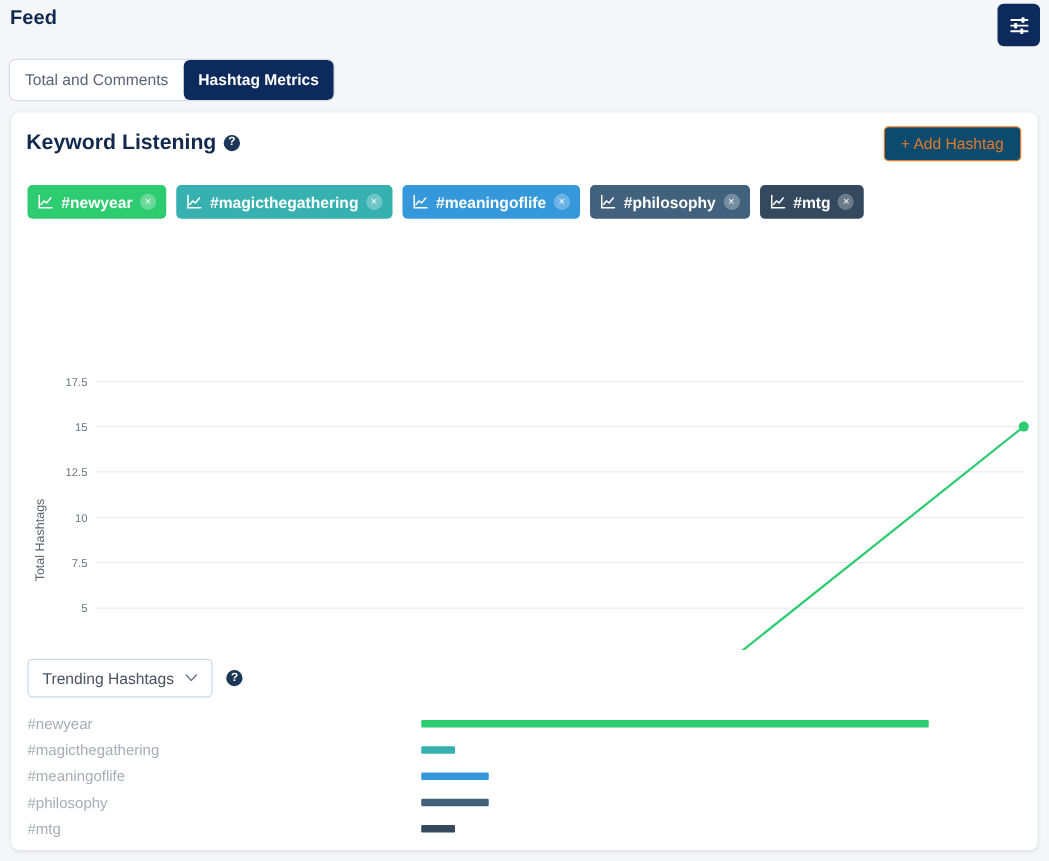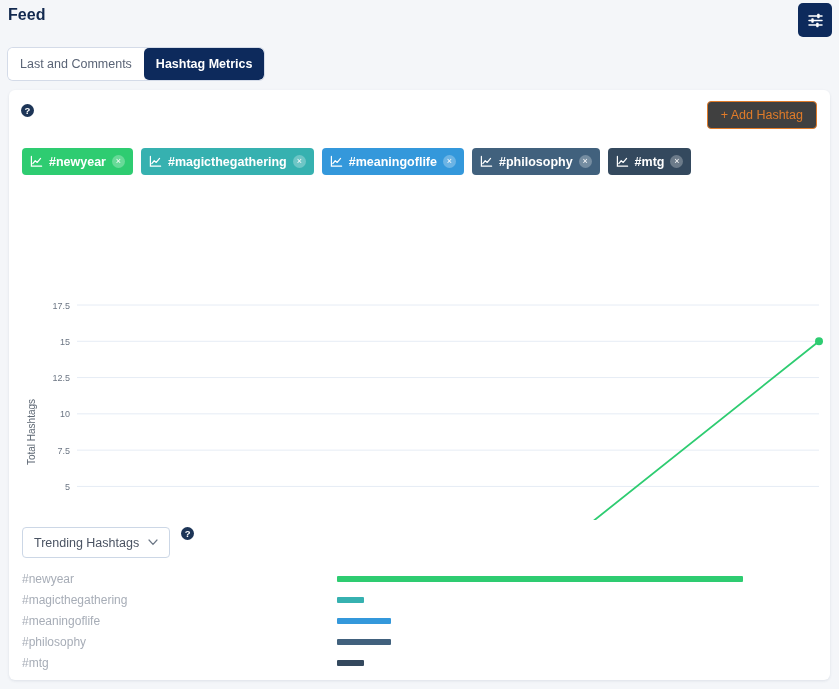--- a/index.html
+++ b/index.html
@@ -65,21 +65,21 @@
   .help-icon {
     width: 13px; height: 13px; border-radius: 50%;
     background: #1d3557; color: #fff;
     font-size: 9.5px; font-weight: bold;
     display: flex; align-items: center; justify-content: center;
     line-height: 1; cursor: pointer;
   }
   .add-hashtag {
     position: absolute; right: 13px; top: 11px;
     height: 28px; padding: 0 13px;
-    background: #404040; border: 1px solid #e07b29;
+    background: #0c4a6e; border: 1px solid #e07b29;
     color: #e07b29; font-size: 12.5px; border-radius: 4px;
     cursor: pointer; white-space: nowrap;
     display: flex; align-items: center;
   }
 
   
   .chips {
     position: absolute; left: 13px; top: 58px;
     display: flex; gap: 8px;
   }
@@ -100,21 +100,21 @@
 
   
   .line-chart { position: absolute; left: 0; top: 100px; width: 821px; height: 330px; }
   .line-chart svg { display: block; }
   .axis-text { font-family: "Liberation Sans", sans-serif; fill: #6c7684; font-size: 9px; }
   .axis-title { font-family: "Liberation Sans", sans-serif; fill: #5d6773; font-size: 10px; }
 
   
   .dd-row {
     position: absolute; left: 13px; top: 437px;
-    display: flex; align-items: flex-start; gap: 11px;
+    display: flex; align-items: center; gap: 11px;
   }
   .dropdown {
     display: flex; align-items: center; gap: 9px;
     height: 31px; padding: 0 11px;
     background: #fff; border: 1px solid #ccd7e6;
     border-radius: 4px; font-size: 12.5px; color: #4a5362;
     cursor: pointer; white-space: nowrap;
   }
 
   
@@ -150,27 +150,28 @@
         <g fill="#ffffff">
           <rect x="10.2" y="1.8" width="2.4" height="4.4" rx="0.7"></rect>
           <rect x="4.3" y="6.3" width="2.4" height="4.4" rx="0.7"></rect>
           <rect x="9.2" y="10.8" width="2.4" height="4.4" rx="0.7"></rect>
         </g>
       </svg>
     </button>
   </div>
 
   <div class="tabs">
-    <button class="tab">Last and Comments</button>
+    <button class="tab">Total and Comments</button>
     <button class="tab active">Hashtag Metrics</button>
   </div>
 
   <div class="card">
 
     <div class="card-title-row">
+      <span class="card-title">Keyword Listening</span>
       <span class="help-icon">?</span>
     </div>
 
     <button class="add-hashtag" style="border-color: rgb(224, 123, 41); color: rgb(224, 123, 41);">+ Add Hashtag</button>
 
     <div class="chips">
       <div class="chip" id="chip0" style="background: rgb(46, 204, 113);">
         <svg width="13" height="13" viewBox="0 0 14 14">
           <path d="M1.5 1.5 V12 H12.5" stroke="#fff" stroke-width="1.3" fill="none" stroke-linecap="round"></path>
           <path d="M3 9.2 L5.6 6.2 L7.8 8 L11.4 3.6" stroke="#fff" stroke-width="1.3" fill="none" stroke-linecap="round" stroke-linejoin="round"></path>

